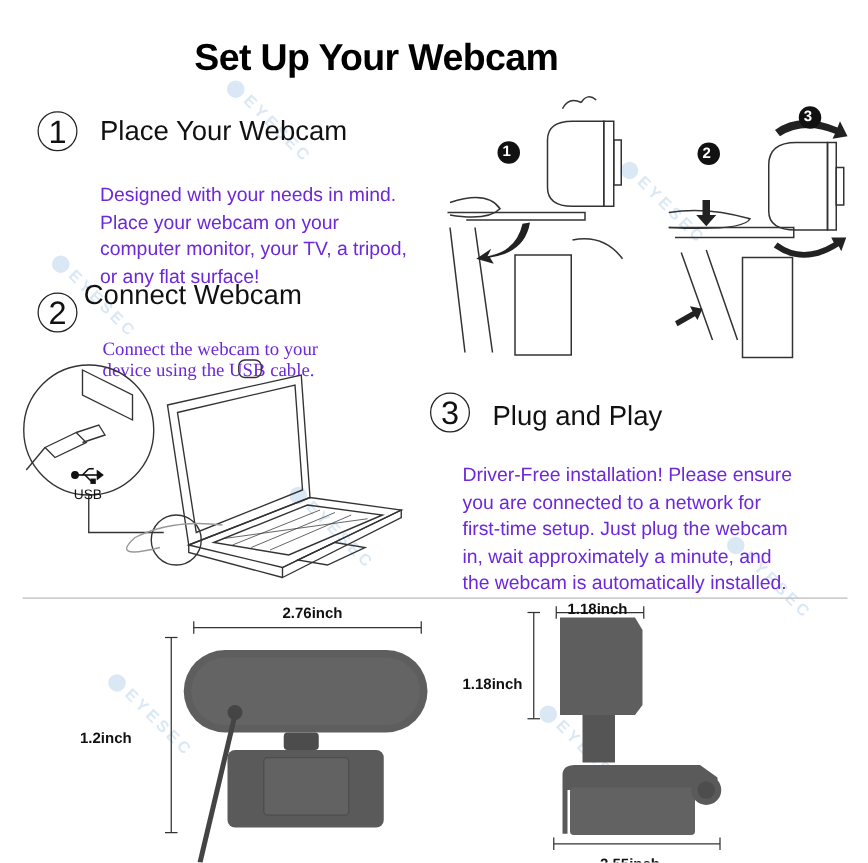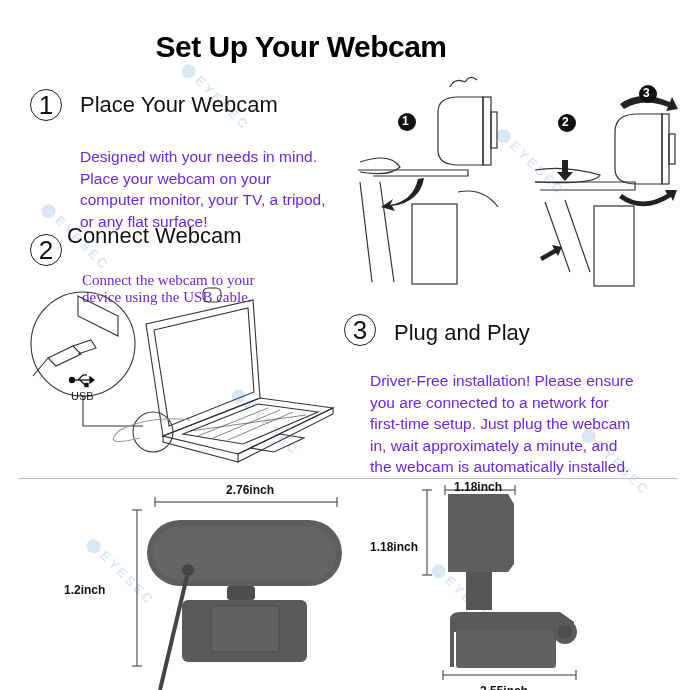--- a/index.html
+++ b/index.html
@@ -97,21 +97,21 @@
       <circle cx="67" cy="40" r="9" fill="#111"></circle>
       <circle cx="227" cy="41" r="9" fill="#111"></circle>
       <circle cx="308" cy="12" r="9" fill="#111"></circle>
     </g>
   </svg>
   <span class="abs" style="left:62px;top:32px;color:#fff;font-size:12px;font-weight:bold;">1</span>
   <span class="abs" style="left:222px;top:33px;color:#fff;font-size:12px;font-weight:bold;">2</span>
   <span class="abs" style="left:303px;top:4px;color:#fff;font-size:12px;font-weight:bold;">3</span>
 </div>
 
-<div class="abs" style="left:28px;top:286px;width:320px;height:190px;text-align:center;">
+<div class="abs" style="left:16px;top:286px;width:320px;height:190px;text-align:center;">
   <svg width="320" height="190" viewBox="0 0 320 190">
     <g fill="none" stroke="#333" stroke-width="1.1">
 
       <path d="M118 38 L225 14 L232 112 L135 150 Z"></path>
       <path d="M126 44 L220 22 L226 106 L141 140 Z"></path>
 
       <rect x="175" y="2" width="18" height="14" rx="5"></rect>
 
       <path d="M135 150 L232 112 L305 122 L210 168 Z"></path>
       <path d="M210 168 L305 122 L305 128 L210 176 Z"></path>

